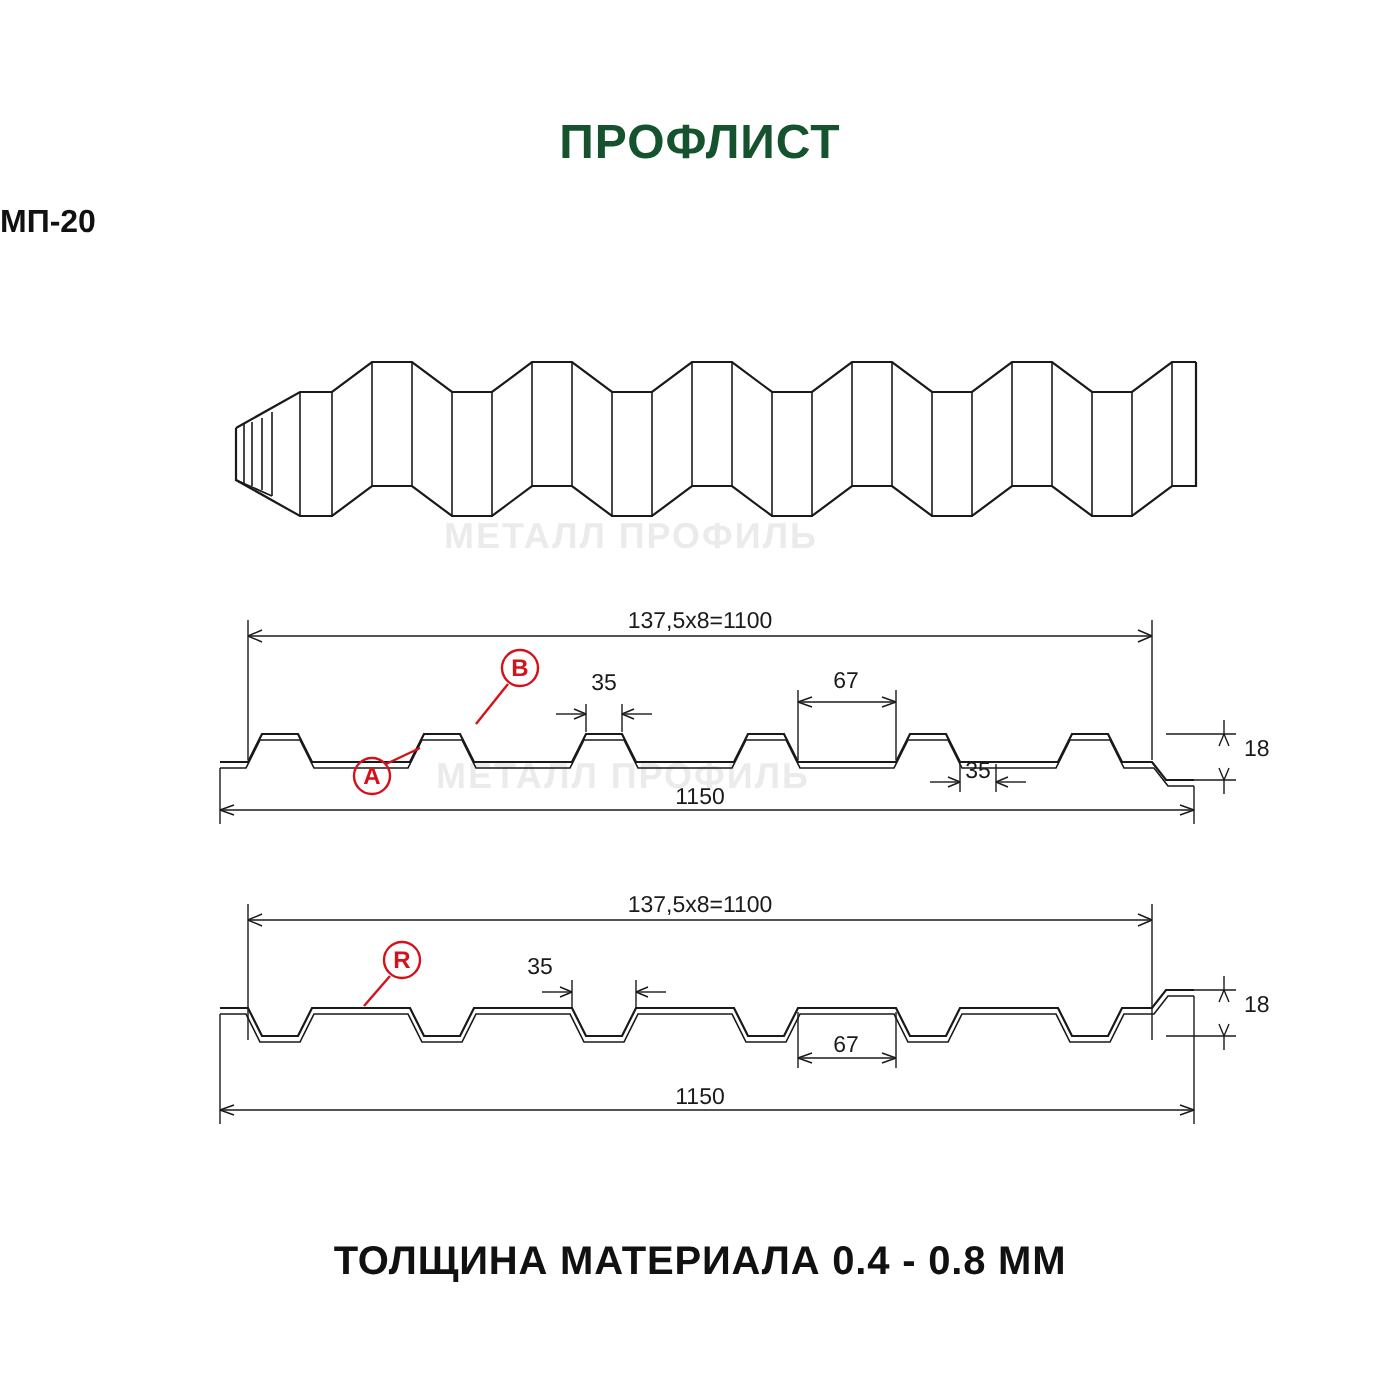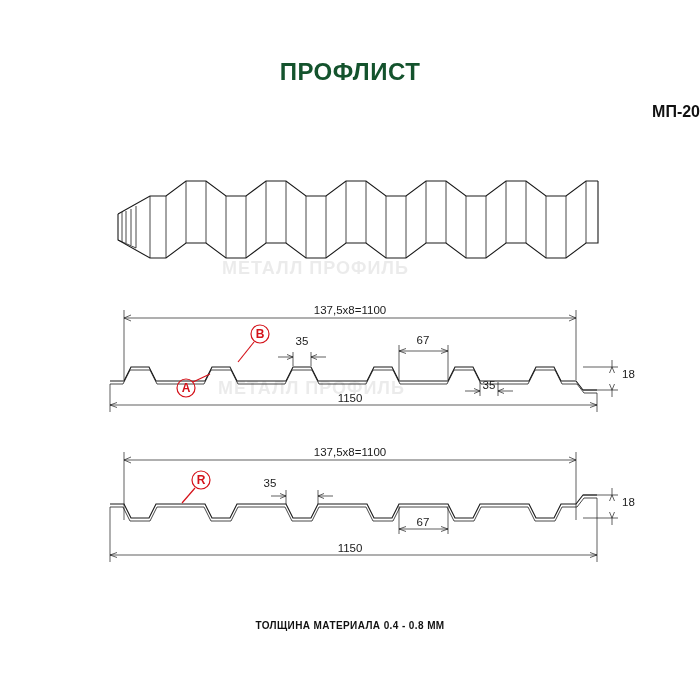--- a/index.html
+++ b/index.html
@@ -30,34 +30,34 @@
     font-size: 24px;
     font-weight: bold;
     letter-spacing: 0.5px;
     color: #14532d;
   }
   .subtitle {
     position: absolute;
     left: 0;
     right: 0;
     top: 103px;
-    text-align: right;
+    text-align: left;
     font-size: 16px;
     font-weight: bold;
     color: #111;
   }
 
   
   .footer-note {
     position: absolute;
     left: 0;
     right: 0;
     top: 620px;
     text-align: center;
-    font-size: 10px;
+    font-size: 20px;
     font-weight: bold;
     letter-spacing: 0.4px;
     color: #111;
   }
 
   
   .watermark {
     position: absolute;
     opacity: 0.5;
     pointer-events: none;

